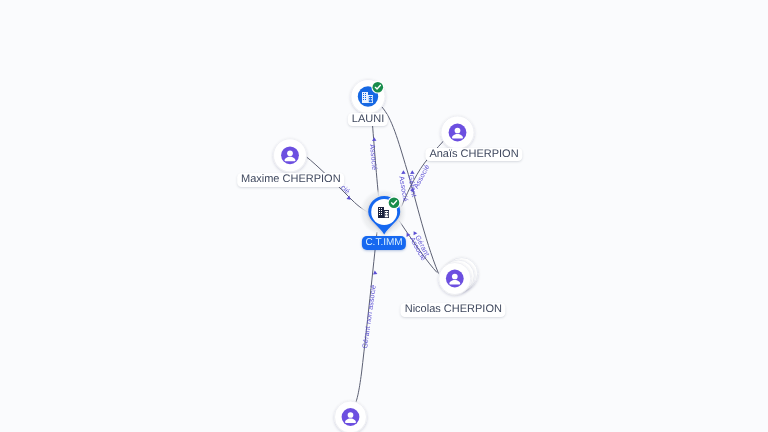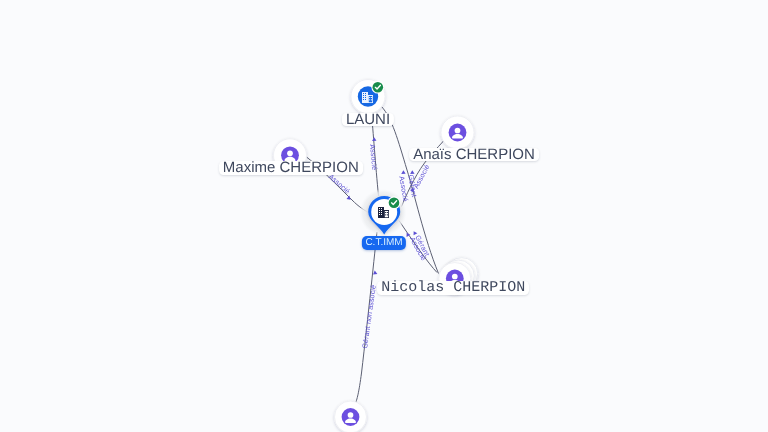--- a/index.html
+++ b/index.html
@@ -4,21 +4,21 @@
 <style>
   html,body{margin:0;padding:0;}
   body{width:768px;height:432px;overflow:hidden;background:#fafbfd;
        font-family:"Liberation Sans","DejaVu Sans",sans-serif;
        -webkit-font-smoothing:antialiased;text-rendering:geometricPrecision;}
   #stage{position:relative;width:768px;height:432px;background:#fafbfd;}
   svg#graph{position:absolute;left:0;top:0;width:768px;height:432px;display:block;}
   .edge-path{fill:none;stroke:#5c6073;stroke-width:1;}
   .edge-label{fill:#5b4fd4;font-family:"Liberation Sans","DejaVu Sans",sans-serif;font-size:7.1px;letter-spacing:0.15px;}
   .nlabel{position:absolute;white-space:nowrap;box-sizing:border-box;
-     font-family:"Liberation Sans","DejaVu Sans",sans-serif;font-size:15px;line-height:13.8px;
+     font-family:"Liberation Sans","DejaVu Sans",sans-serif;font-size:11px;line-height:13.8px;
      color:#3f485e;background:#fff;border-radius:4.5px;padding:0px 4px;height:13.8px;min-width:38.8px;
      text-align:center;box-shadow:0 1px 2.2px rgba(38,50,77,0.16);}
   .nlabel.focus{background:#1668f0;color:#d8f0ff;border-radius:5px;font-size:10px;height:14px;line-height:14px;
      padding:0 3.5px;box-shadow:0 1px 2.4px rgba(20,70,160,0.3);text-align:right;}
 </style>
 </head>
 <body>
 
 <div id="stage">
   <svg id="graph" viewBox="0 0 768 432" xmlns="http://www.w3.org/2000/svg">
@@ -134,17 +134,17 @@
           <circle cx="350.5" cy="417" r="16" fill="#ffffff" stroke="#eceef2" stroke-width="0.8" filter="url(#nodeShadow)"></circle>
           <circle cx="350.5" cy="417" r="8.9" fill="#6c4fe0"></circle>
           <g transform="translate(350.5,417)">
             <circle cx="0" cy="-2" r="2.85" fill="#ffffff"></circle>
             <path fill="#ffffff" d="M0,1.55 C-3.0,1.55 -5.45,3.35 -5.45,5.15 A0.8,0.8 0 0,0 -4.65,5.95 H4.65 A0.8,0.8 0 0,0 5.45,5.15 C5.45,3.35 3.0,1.55 0,1.55 Z"></path>
           </g>
         </g>
       </g>
   </svg>
 <div class="nlabel" style="position: absolute; white-space: nowrap; left: 368px; top: 112.6px; transform: translateX(-50%);">LAUNI</div>
-    <div class="nlabel" style="position: absolute; white-space: nowrap; left: 290.8px; top: 161px; transform: translateX(-50%);">Maxime CHERPION</div>
+    <div class="nlabel" style="position: absolute; white-space: nowrap; left: 290.8px; top: 173px; transform: translateX(-50%);">Maxime CHERPION</div>
     <div class="nlabel" style="position: absolute; white-space: nowrap; left: 474px; top: 147.5px; transform: translateX(-50%);">Anaïs CHERPION</div>
     <div class="nlabel focus" style="position: absolute; white-space: nowrap; left: 384px; top: 236.1px; transform: translateX(-50%);">C.T.IMM</div>
-    <div class="nlabel" style="position: absolute; white-space: nowrap; left: 453.3px; top: 281px; transform: translateX(-50%); font-family: Liberation Mono, monospace;">Nicolas CHERPION</div>
+    <div class="nlabel" style="position: absolute; white-space: nowrap; left: 453.3px; top: 303px; transform: translateX(-50%);">Nicolas CHERPION</div>
   </div>
 
 </body></html>

